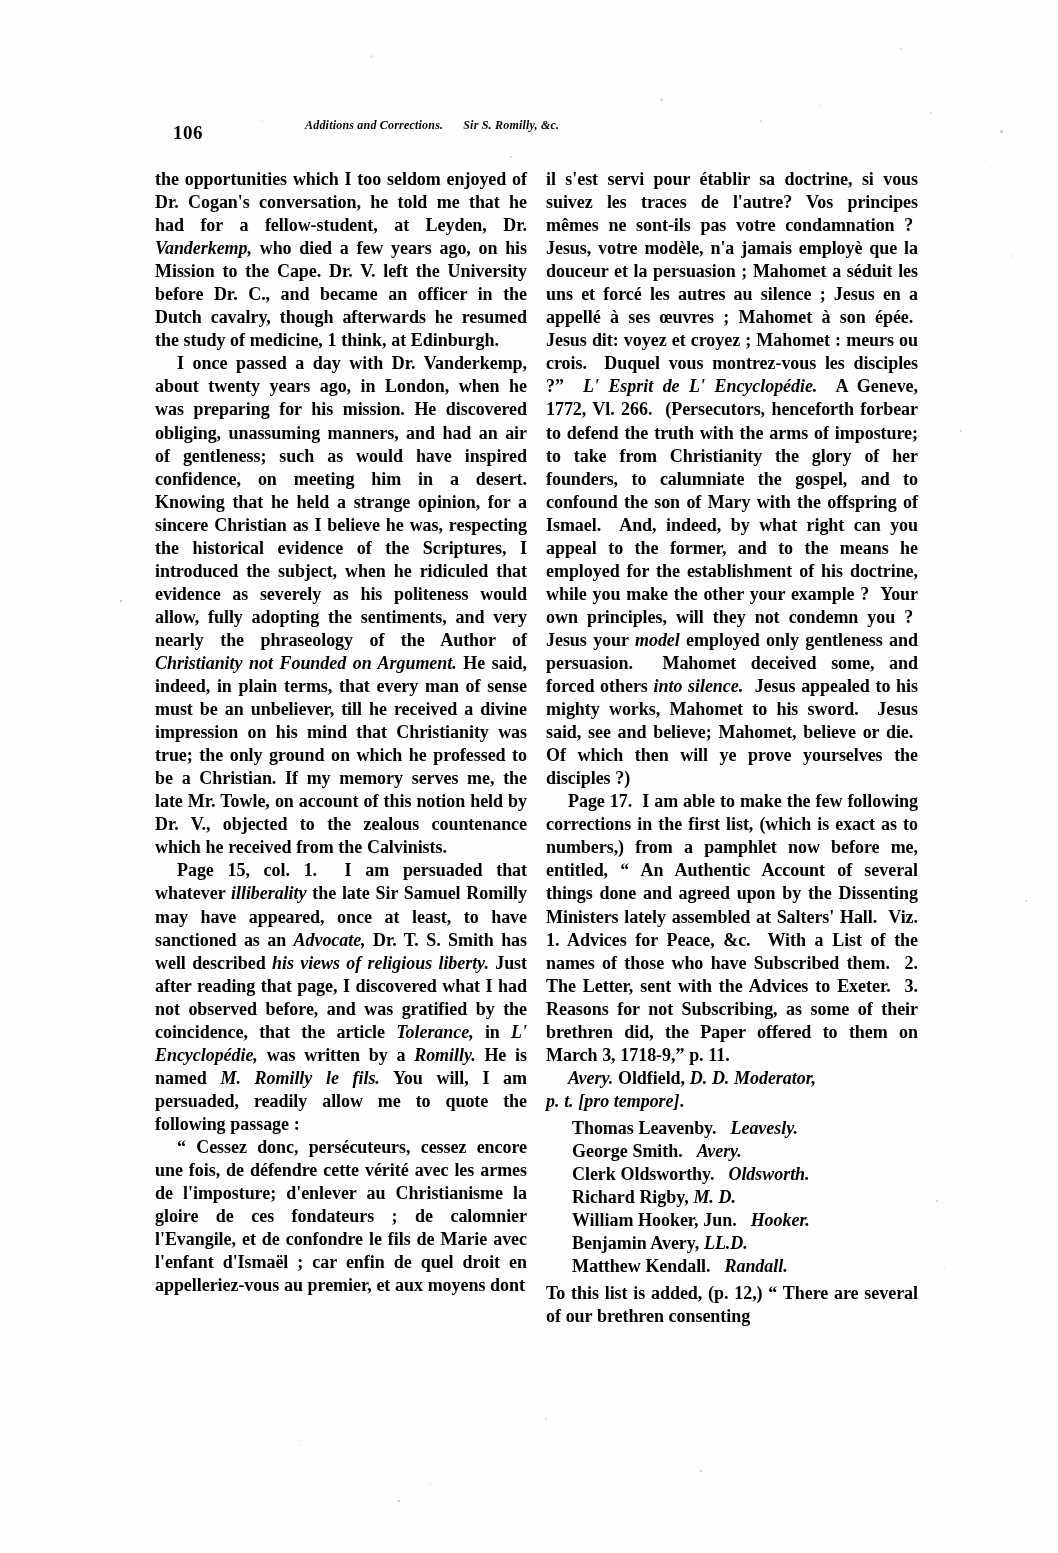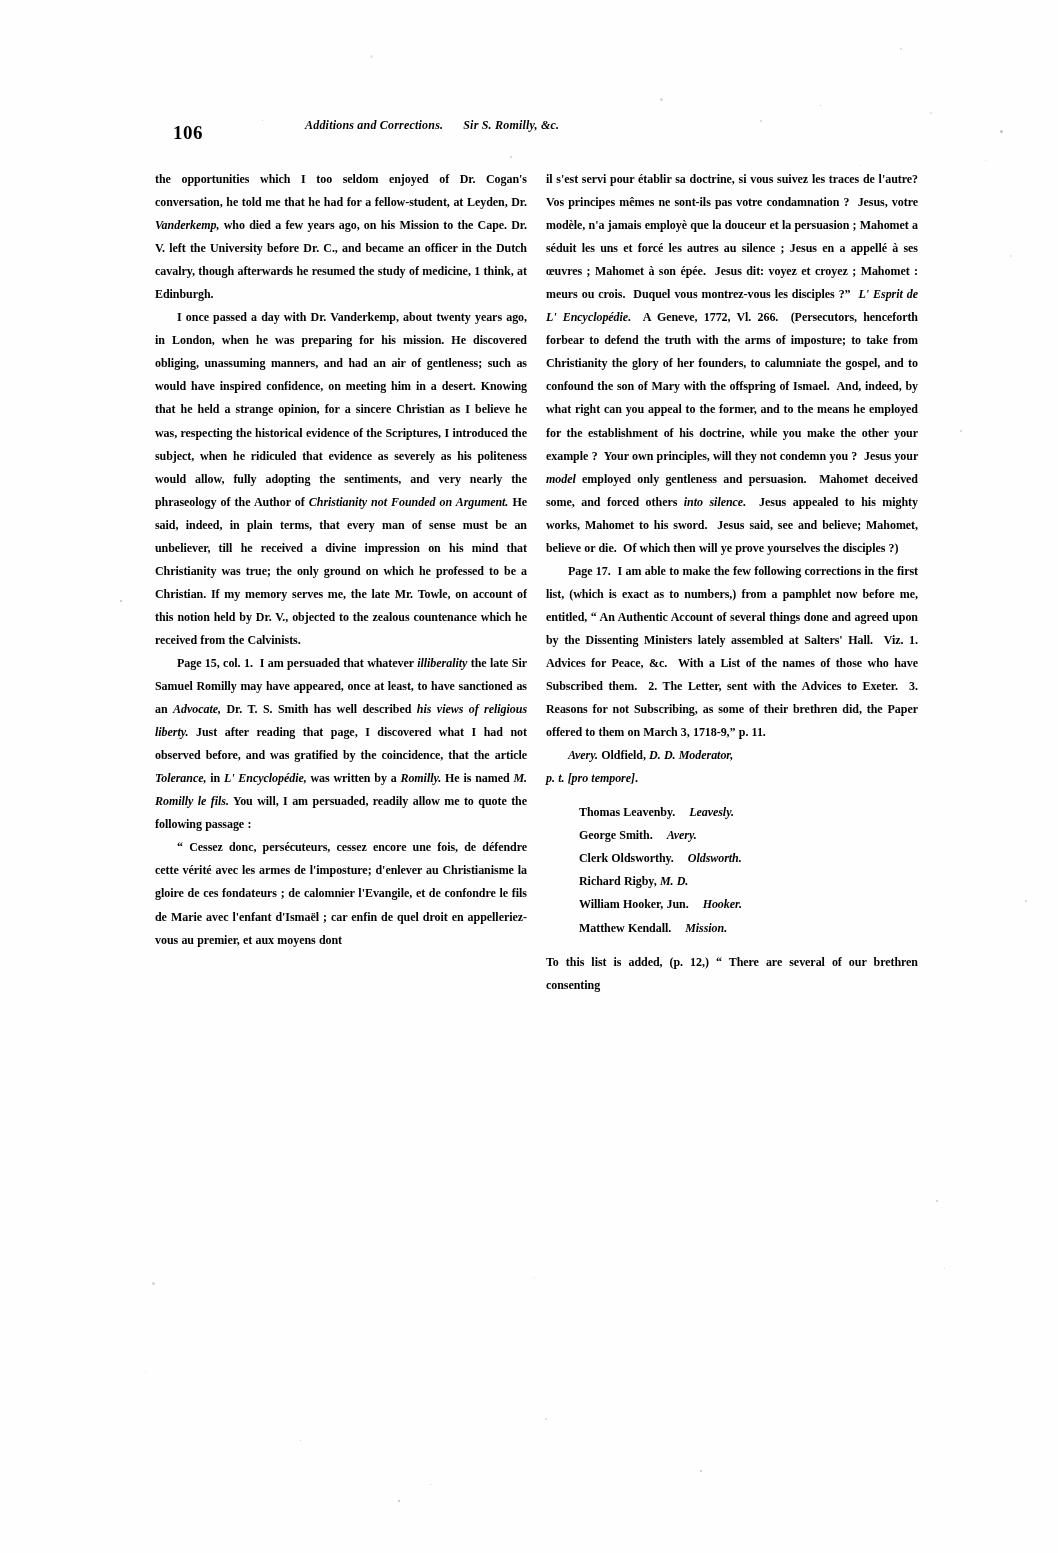--- a/index.html
+++ b/index.html
@@ -60,21 +60,21 @@
     letter-spacing: 0.2px;
     white-space: nowrap;
   }
   #headtitle .sep { display: inline-block; width: 20px; }
 
   
   .col {
     position: absolute;
     top: 168px;
     width: 372px;
-    font-size: 12px;
+    font-size: 18px;
     line-height: 23.05px;
     font-weight: bold;
     text-align: justify;
     text-align-last: left;
     letter-spacing: -0.05px;
     word-spacing: 0.3px;
     -webkit-font-smoothing: none;
   }
   #col-left  { left: 155px; }
   #col-right { left: 546px; }
@@ -85,21 +85,21 @@
   }
   .col p.indent {
     text-indent: 22px;
   }
   .col i, .col em {
     font-style: italic;
   }
 
   
   .namelist {
-    margin: 11px;
+    margin: 4px;
     padding: 0;
     list-style: none;
   }
   .namelist li {
     margin: 0;
     padding: 0;
     white-space: nowrap;
     text-indent: 22px;
   }
   .namelist li .corr {
@@ -145,21 +145,22 @@
     <p class="indent">Page 17.&nbsp; I am able to make the few following corrections in the first list, (which is exact as to numbers,) from a pamphlet now before me, entitled, “ An Authentic Account of several things done and agreed upon by the Dissenting Ministers lately assembled at Salters' Hall.&nbsp; Viz. 1. Advices for Peace, &amp;c.&nbsp; With a List of the names of those who have Subscribed them.&nbsp; 2. The Letter, sent with the Advices to Exeter.&nbsp; 3. Reasons for not Subscribing, as some of their brethren did, the Paper offered to them on March 3, 1718-9,” p. 11.</p>
 
     <p class="indent"><i>Avery.</i> Oldfield, <i>D. D. Moderator,</i><br><span class="hang"><i>p. t. [pro tempore]</i>.</span></p>
 
     <ul class="namelist">
       <li><span>Thomas Leavenby.</span><span class="corr">Leavesly.</span></li>
       <li><span>George Smith.</span><span class="corr">Avery.</span></li>
       <li><span>Clerk Oldsworthy.</span><span class="corr">Oldsworth.</span></li>
       <li><span>Richard Rigby,</span>&nbsp;<span class="deg">M. D.</span></li>
       <li><span>William Hooker, Jun.</span><span class="corr">Hooker.</span></li>
-      <li><span>Matthew Kendall.</span><span class="corr">Mission.</span></li>
+      <li><span>Benjamin Avery,</span>&nbsp;<span class="deg">LL.D.</span></li>
+      <li><span>Matthew Kendall.</span><span class="corr">Randall.</span></li>
     </ul>
 
     <p>To this list is added, (p. 12,) “ There are several of our brethren consenting</p>
 
   </div>
 
 <div class="speckle" style="left: 820px; top: 105px; width: 1px; height: 1px; opacity: 0.6;"></div>
     <div class="speckle" style="left: 930px; top: 112px; width: 2px; height: 2px; opacity: 0.34;"></div>
     <div class="speckle" style="left: 900px; top: 48px; width: 2px; height: 2px; opacity: 0.39;"></div>
     <div class="speckle" style="left: 660px; top: 98px; width: 3px; height: 3px; opacity: 0.37;"></div>

